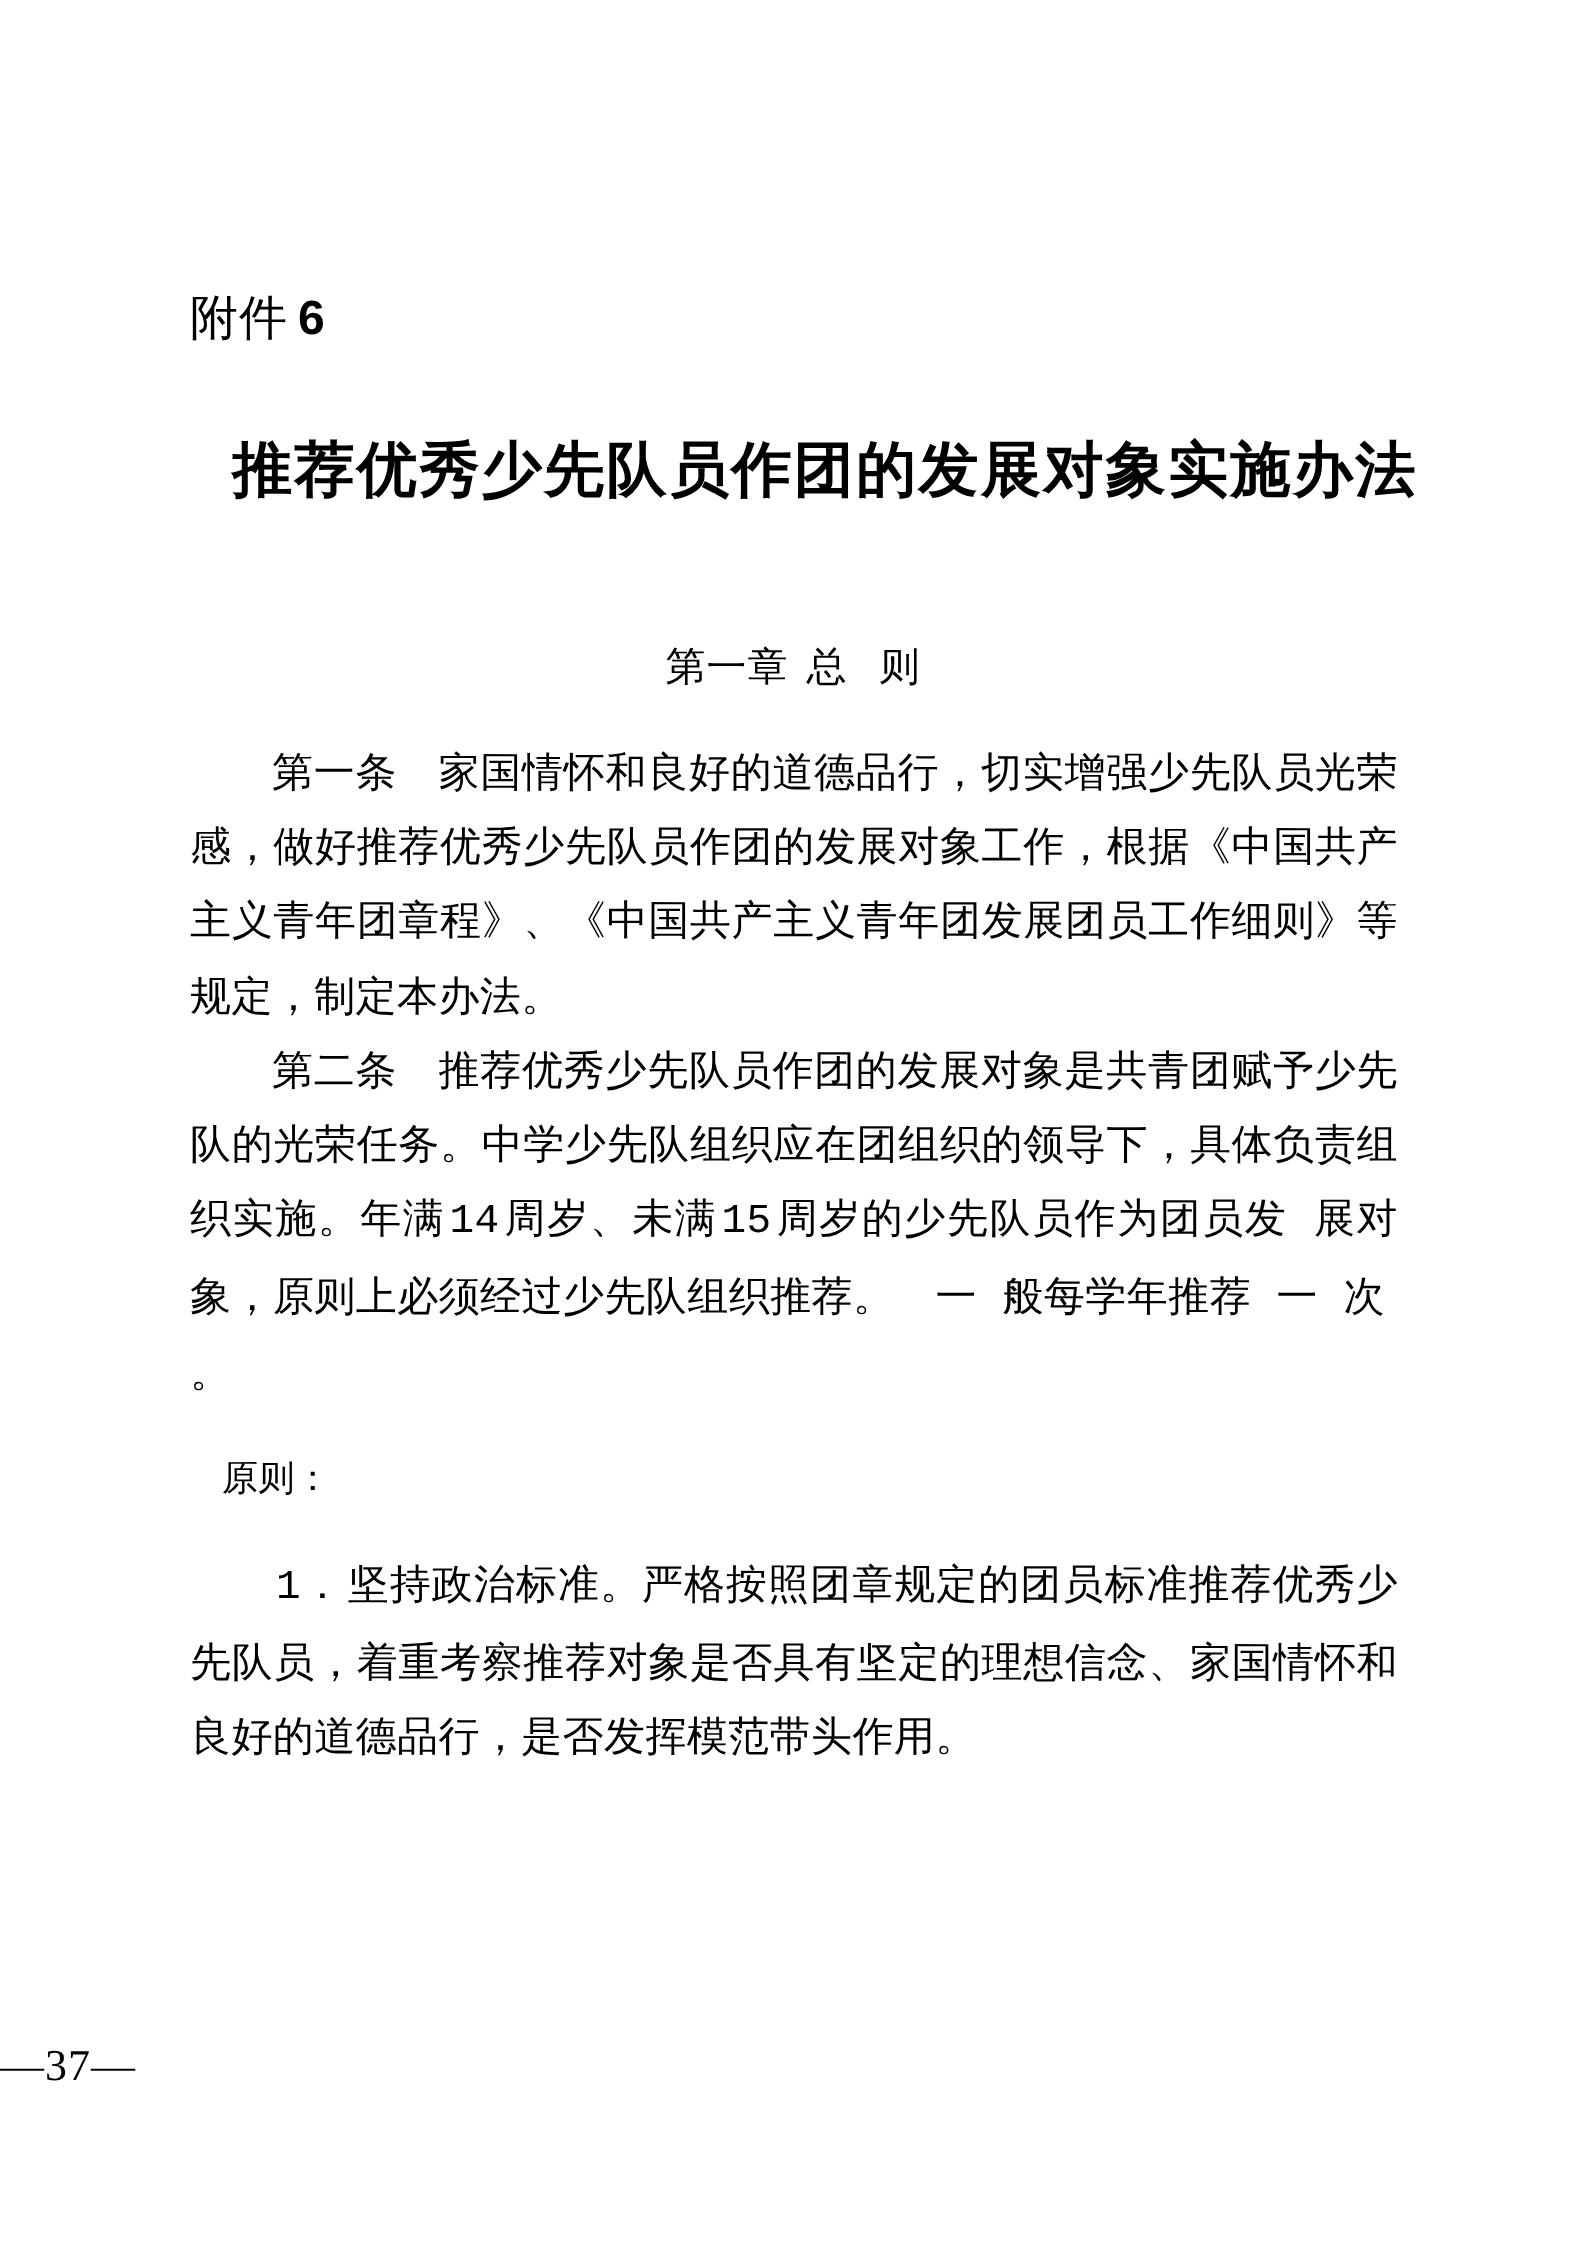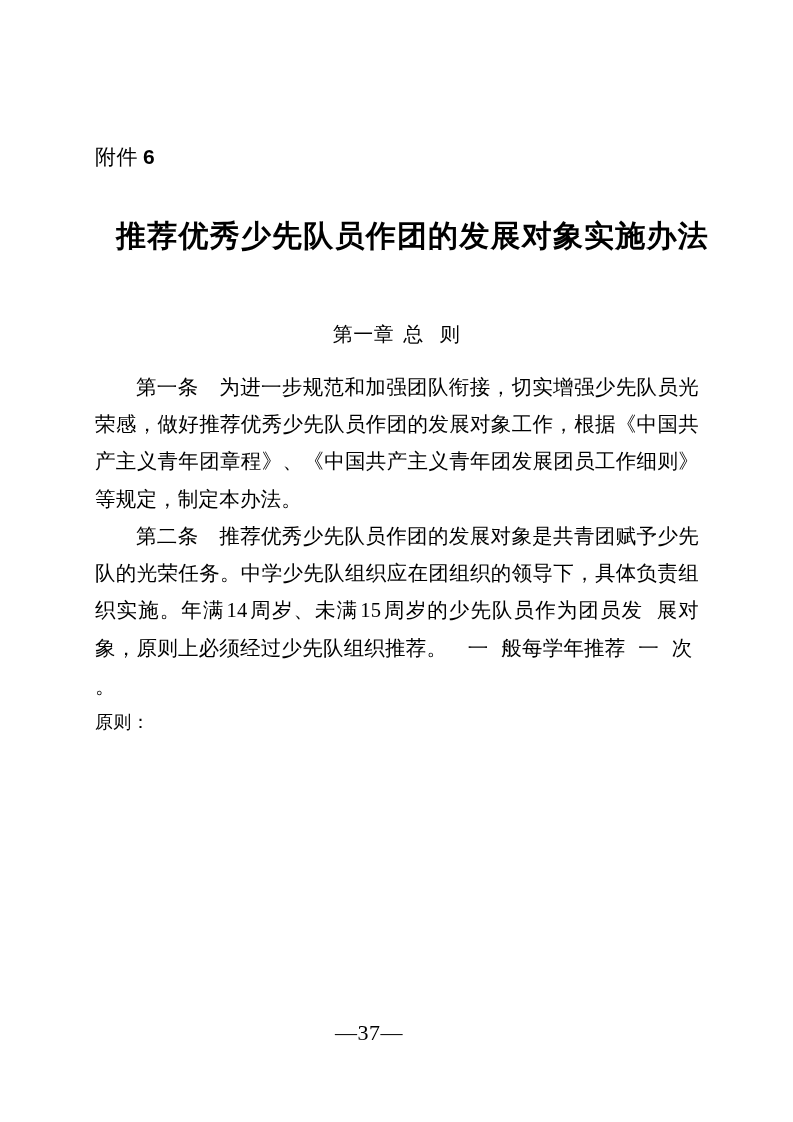--- a/index.html
+++ b/index.html
@@ -21,21 +21,21 @@
     background: #ffffff;
     overflow: hidden;
     box-sizing: border-box;
   }
 
   
   .attach-label {
     position: absolute;
     left: 95px;
     top: 143px;
-    font-size: 21px;
+    font-size: 24px;
     letter-spacing: 0.5px;
     white-space: nowrap;
   }
   .attach-label .num {
     font-weight: bold;
     padding-left: 5px;
   }
 
   
   .doc-title {
@@ -74,72 +74,72 @@
   p.para {
     margin: 0;
     font-size: 20.5px;
     line-height: 37.2px;
     text-align: justify;
     text-justify: inter-ideograph;
     text-indent: 2em;
     letter-spacing: 0.2px;
   }
   .small-line {
-    margin: 0;
+    margin: 16px;
     font-size: 18px;
     line-height: 37.2px;
     text-indent: 0;
     text-align: left;
     letter-spacing: 0.2px;
   }
   .gap-sm { display: inline-block; width: 0.32em; }
   .gap-md { display: inline-block; width: 0.62em; }
   .gap-lg { display: inline-block; width: 1.0em; }
   .num-lat {
-    font-family: Liberation Serif, serif;
+    font-family: Liberation Mono, monospace;
     padding: 0 2px;
   }
 
   
   .page-number {
     position: absolute;
     left: 0;
     top: 1020px;
     width: 793px;
     padding-right: 96px;
     box-sizing: border-box;
-    text-align: center;
+    text-align: left;
     font-family: "Liberation Serif", "DejaVu Serif", serif;
     font-size: 22px;
     letter-spacing: 0.5px;
-    padding-left: 41px;
   }
 </style>
 </head>
 <body>
 
 <div class="page">
 
   <div class="attach-label">
     <span>附件</span><span class="num">6</span>
   </div>
 
   <div class="doc-title">推荐优秀少先队员作团的发展对象实施办法</div>
 
   <div class="chapter-heading">
     <span>第一章</span><span class="sp-1">总</span><span class="sp-2">则</span>
   </div>
 
   <div class="body-block">
 
-    <p class="para"><span>第一条</span><span class="gap-lg"></span><span>为进一步规范和加强团队衔接，切实增强少先队员光荣感，做好推荐优秀少先队员作团的发展对象工作，根据《中国共产主义青年团章程》、《中国共产主义青年团发展团员工作细则》等规定，制定本办法。</span></p>
+    <p class="para"><span>第一条</span><span class="gap-lg"></span><span>家国情怀和良好的道德品行，切实增强少先队员光荣感，做好推荐优秀少先队员作团的发展对象工作，根据《中国共产主义青年团章程》、《中国共产主义青年团发展团员工作细则》等规定，制定本办法。</span></p>
 
     <p class="para"><span>第二条</span><span class="gap-lg"></span><span>推荐优秀少先队员作团的发展对象是共青团赋予少先队的光荣任务。中学少先队组织应在团组织的领导下，具体负责组织实施。年满</span><span class="num-lat">14</span><span>周岁、未满</span><span class="num-lat">15</span><span>周岁的少先队员作为团员发</span><span class="gap-md"></span><span>展对象，原则上必须经过少先队组织推荐。</span><span class="gap-lg"></span><span>一</span><span class="gap-md"></span><span>般每学年推荐</span><span class="gap-md"></span><span>一</span><span class="gap-md"></span><span>次</span><span class="gap-sm"></span><span>。</span></p>
 
     <p class="small-line">原则：</p>
 
+    <p class="para"><span class="num-lat">1．</span><span>坚持政治标准。严格按照团章规定的团员标准推荐优秀少先队员，着重考察推荐对象是否具有坚定的理想信念、家国情怀和良好的道德品行，是否发挥模范带头作用。</span></p>
 
 
   </div>
 
   <div class="page-number">—37—</div>
 
 </div>
 
 </body></html>

